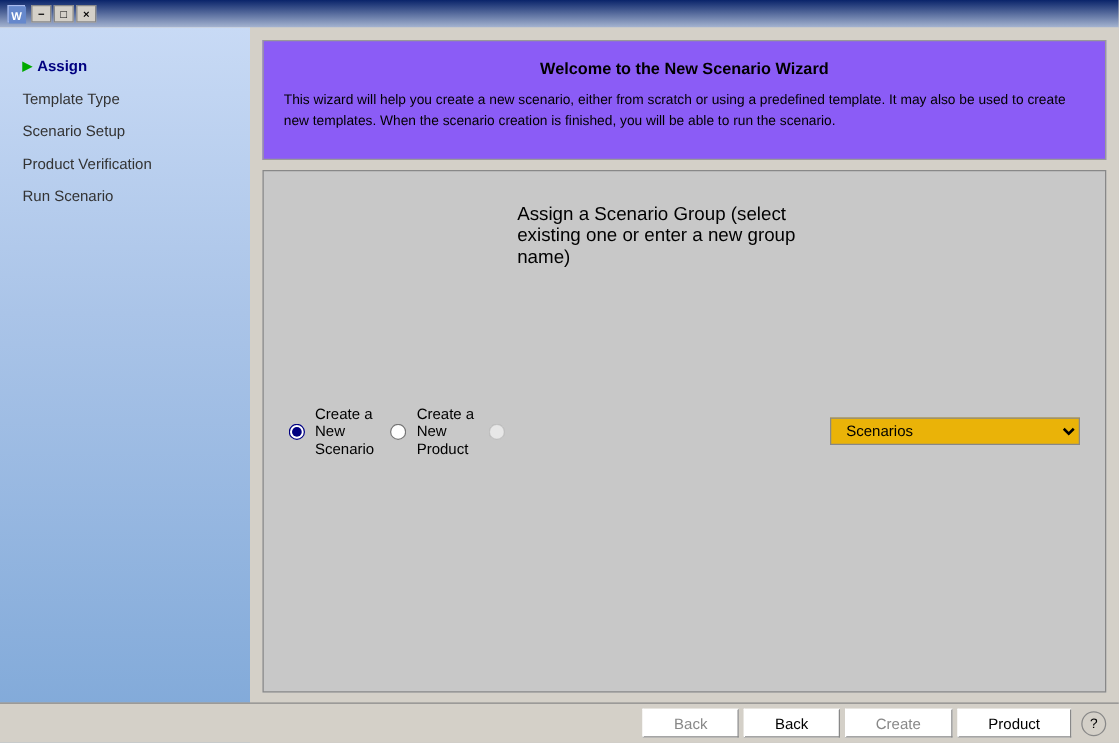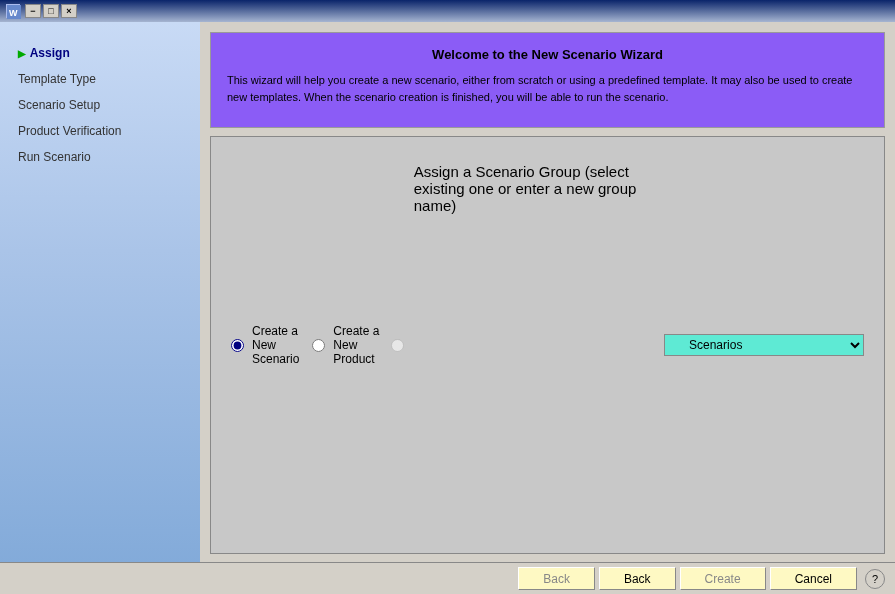--- a/index.html
+++ b/index.html
@@ -147,43 +147,43 @@
     }
     .dropdown-container {
       display: flex;
       align-items: center;
     }
     .scenario-dropdown {
       width: 200px;
       height: 22px;
       font-size: 12px;
       border: 1px solid #888;
-      background: #5eead4;
-      padding: 0 20px;
+      background: #eab308;
+      padding: 0 8px;
     }
 
     
     .button-bar {
       height: 32px;
       background: #d4d0c8;
       border-top: 1px solid #888;
       display: flex;
       align-items: center;
       justify-content: flex-end;
       padding: 0 10px;
       gap: 4px;
       position: absolute;
       bottom: 0;
       left: 0;
       width: 895px;
     }
     .btn {
       min-width: 75px;
       height: 23px;
-      background: #fef9c3;
+      background: #ffffff;
       border: 1px solid #888;
       border-top-color: #fff;
       border-left-color: #fff;
       font-size: 12px;
       cursor: pointer;
       display: flex;
       align-items: center;
       justify-content: center;
       padding: 0 24px;
     }
@@ -272,15 +272,15 @@
       </div>
     </div>
 
   </div>
 </div>
 
 <div class="button-bar">
   <button class="btn disabled">Back</button>
   <button class="btn">Back</button>
   <button class="btn disabled">Create</button>
-  <button class="btn">Cancel</button>
+  <button class="btn">Product</button>
   <div class="help-btn">?</div>
 </div>
 
 </body></html>

